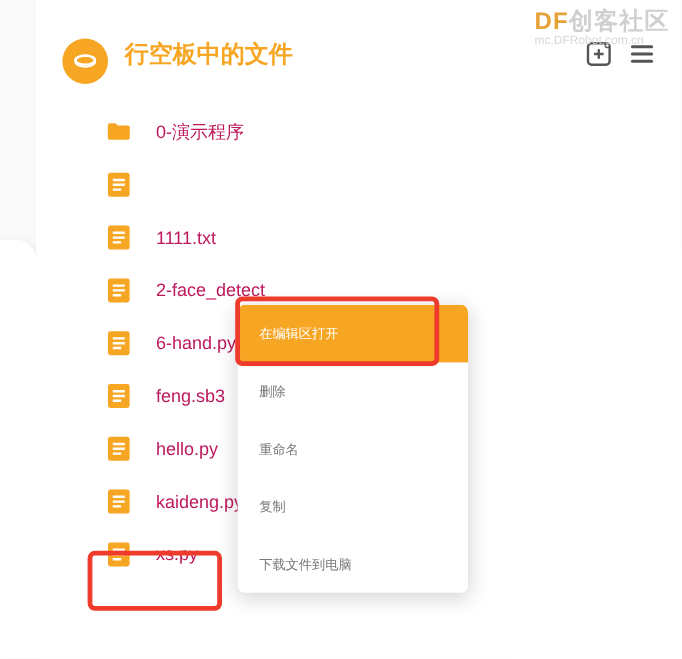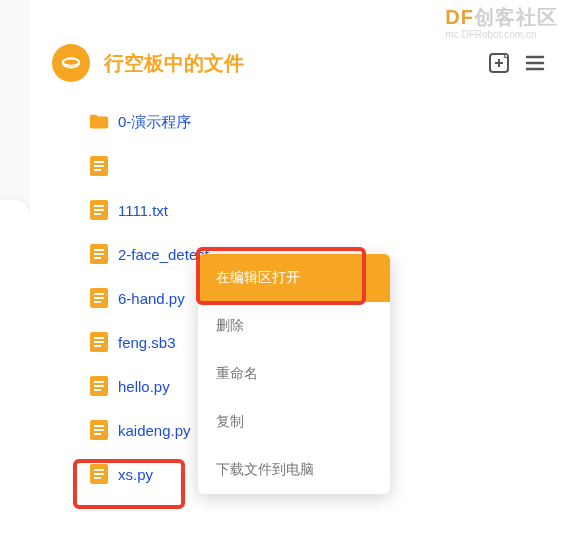--- a/index.html
+++ b/index.html
@@ -3,36 +3,36 @@
 <meta charset="utf-8">
 <style>
   *{box-sizing:border-box;margin:0;padding:0;font-family:"Microsoft YaHei","PingFang SC",Arial,sans-serif}
   body{width:568px;height:549px;background:#f9f9f9;position:relative;overflow:hidden}
   .panel{position:absolute;left:30px;top:0;right:0;bottom:0;background:#fff}
   .left-edge{position:absolute;left:0;top:200px;bottom:0;width:30px;background:#fff;border-radius:0 16px 0 0;box-shadow:2px 0 6px rgba(0,0,0,.05)}
   .watermark{position:absolute;top:4px;right:10px;text-align:left;pointer-events:none}
   .watermark .l1{color:#d0d0d0;font-size:20px;font-weight:600;letter-spacing:1px}
   .watermark .l1 b{color:#e8a23a}
   .watermark .l2{color:#d8d8d8;font-size:10px;margin-top:-2px}
-  .header{display:flex;align-items:center;padding:44px 20px 10px 22px}
+  .header{display:flex;padding:32px 20px 10px 22px}
   .logo{width:38px;height:38px;border-radius:50%;background:#f6a623;display:flex;align-items:center;justify-content:center;flex:0 0 auto}
   .logo svg{width:22px;height:22px}
   .title{margin-left:14px;color:#f6a623;font-size:20px;font-weight:700}
   .header-spacer{flex:1}
   .hicon{width:26px;height:26px;margin-left:10px;color:#555;cursor:pointer;display:flex;align-items:center;justify-content:center}
   .list{padding:8px 0 0 0}
   .row{display:flex;align-items:center;height:44px;padding-left:56px;cursor:pointer;position:relative}
   .row.selected{background:#fdeccf}
   .ficon{width:26px;height:26px;flex:0 0 auto;display:flex;align-items:center;justify-content:center}
-  .fname{margin-left:6px;color:#1d4ed8;font-size:15px}
+  .fname{margin-left:18px;color:#be185d;font-size:15px}
   .kebab{position:absolute;right:12px;top:50%;transform:translateY(-50%);color:#c9c9c9;font-size:18px;letter-spacing:-2px}
   .folder{fill:#f6a623}
   .file{fill:#f6a623}
   .menu{position:absolute;left:198px;top:254px;width:192px;background:#fff;border-radius:6px;box-shadow:0 4px 18px rgba(0,0,0,.18);overflow:hidden;z-index:10}
-  .mitem{height:48px;display:flex;align-items:center;padding:0 18px;font-size:14px;color:#777;cursor:pointer}
+  .mitem{height:48px;display:flex;align-items:center;padding:0 18px;font-size:11px;color:#777;cursor:pointer}
   .mitem.hi{background:#f6a623;color:#fff}
   .redbox{position:absolute;border:4px solid #ef3b2c;border-radius:6px;pointer-events:none;z-index:20}
 </style>
 </head>
 <body>
 
 <div class="left-edge"></div>
 
 <div class="panel">
 

